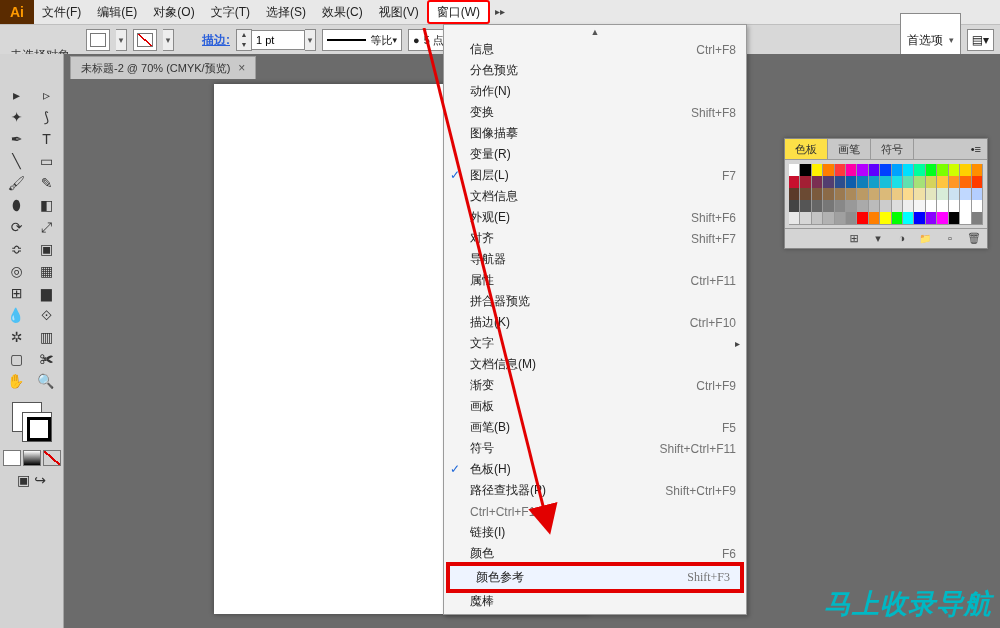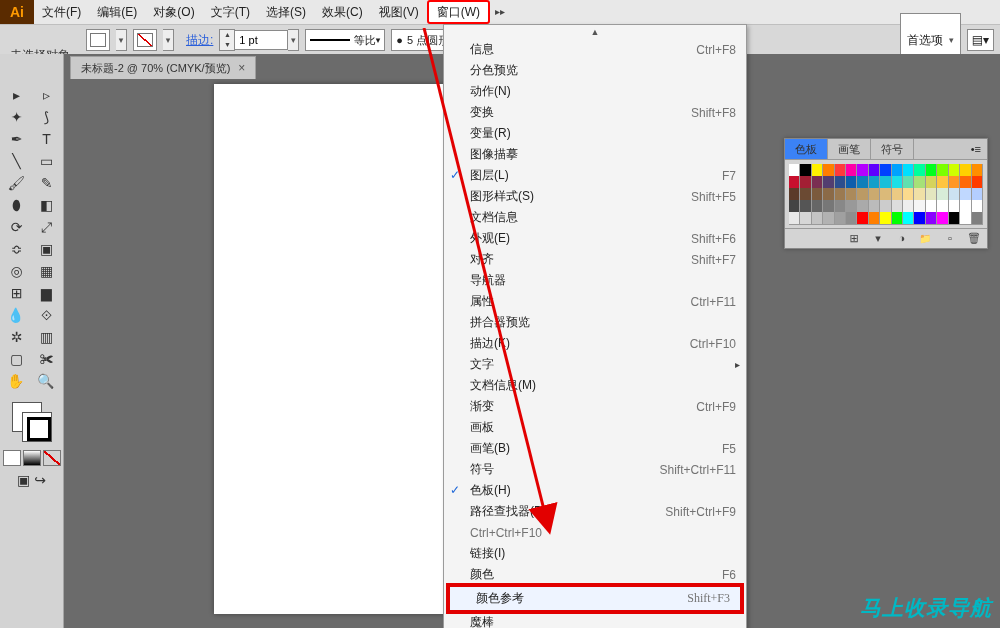--- a/index.html
+++ b/index.html
@@ -82,21 +82,21 @@
   .swatch-btn .mini.diag::after {
     content: ""; position: absolute; inset: 0;
     background: linear-gradient(to top right, transparent 46%, #d00 46%, #d00 54%, transparent 54%);
   }
   .caret {
     width: 10px; height: 20px;
     display: inline-flex; align-items: center; justify-content: center;
     color: #555; font-size: 9px;
     border: 1px solid #8a8a8a; border-left: none; background: #eee;
   }
-  .stroke-label { color: #2a5fda; text-decoration: underline; margin-left: 6px; }
+  .stroke-label { color: #2a5fda; text-decoration: underline; margin-left: 22px; font-weight: bold; }
   .num-input { display: flex; align-items: center; }
   .num-input .spin {
     width: 14px; height: 20px; border: 1px solid #8a8a8a;
     display: flex; flex-direction: column; background: #eee;
   }
   .num-input .spin span {
     flex: 1; font-size: 7px; text-align: center; line-height: 9px; color: #444;
   }
   .num-input input {
     width: 44px; height: 18px; border: 1px solid #8a8a8a; border-left: none;
@@ -258,42 +258,42 @@
     z-index: 10;
   }
   .sw-tabs {
     display: flex; background: #c8c8c8; border-bottom: 1px solid #9a9a9a;
     height: 20px;
   }
   .sw-tabs .t {
     padding: 0 10px; line-height: 20px; font-size: 11px; color: #333;
     border-right: 1px solid #9a9a9a;
   }
-  .sw-tabs .t.active { background: #3b82f6; }
+  .sw-tabs .t.active { background: #fde047; }
   .sw-tabs .menu { margin-left: auto; padding: 0 6px; line-height: 20px; font-size: 11px; }
   .sw-grid {
     padding: 4px;
   }
   .sw-row { display: flex; height: 12px; }
   .sw-cell {
     width: 12px; height: 12px; border-right: 1px solid #999; border-bottom: 1px solid #999;
   }
   .sw-icons {
     display: flex; justify-content: flex-end; gap: 6px;
     padding: 3px 4px; border-top: 1px solid #9a9a9a;
     font-size: 11px; color: #444;
   }
   .sw-icons span { width: 18px; text-align: center; }
   .folder-icon::before { content: "📁"; font-size: 10px; }
 
   
   .watermark {
     position: absolute;
     right: 8px; bottom: 6px;
-    font-size: 21px; font-weight: bold; font-style: italic;
+    font-size: 27px; font-weight: bold; font-style: italic;
     color: #00b8c4;
     letter-spacing: 1px;
   }
 </style>
 </head>
 <body>
 
 <div class="menubar">
   <div class="app-logo">Ai</div>
   <div class="menu-list" id="menu-list">
@@ -429,33 +429,29 @@
         <span class="label">分色预览</span>
       </div>
       <div class="dd-item">
         <span class="label">动作(N)</span>
       </div>
       <div class="dd-item">
         <span class="label">变换</span>
         <span class="shortcut">Shift+F8</span>
       </div>
       <div class="dd-item">
+        <span class="label">图像描摹</span>
+      </div>
+      <div class="dd-item">
         <span class="label">变量(R)</span>
-      </div>
-      <div class="dd-item">
-        <span class="label">图像描摹</span>
       </div>
       <div class="dd-item">
         <span class="check">✓</span>
         <span class="label">图层(L)</span>
         <span class="shortcut">F7</span>
-      </div>
-      <div class="dd-item">
-        <span class="label">图形样式(S)</span>
-        <span class="shortcut">Shift+F5</span>
       </div>
       <div class="dd-item">
         <span class="label">文档信息</span>
       </div>
       <div class="dd-item">
         <span class="label">外观(E)</span>
         <span class="shortcut">Shift+F6</span>
       </div>
       <div class="dd-item">
         <span class="label">对齐</span>

